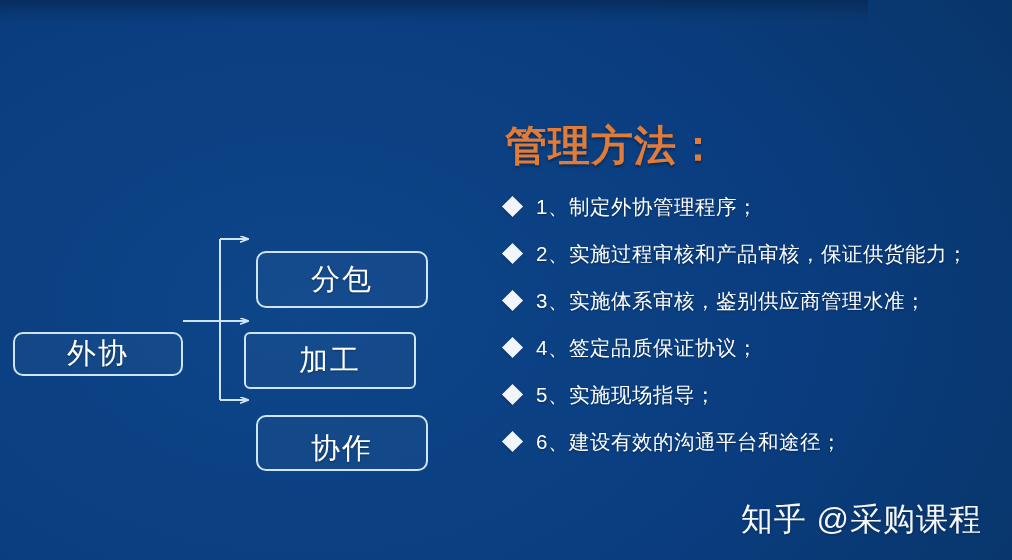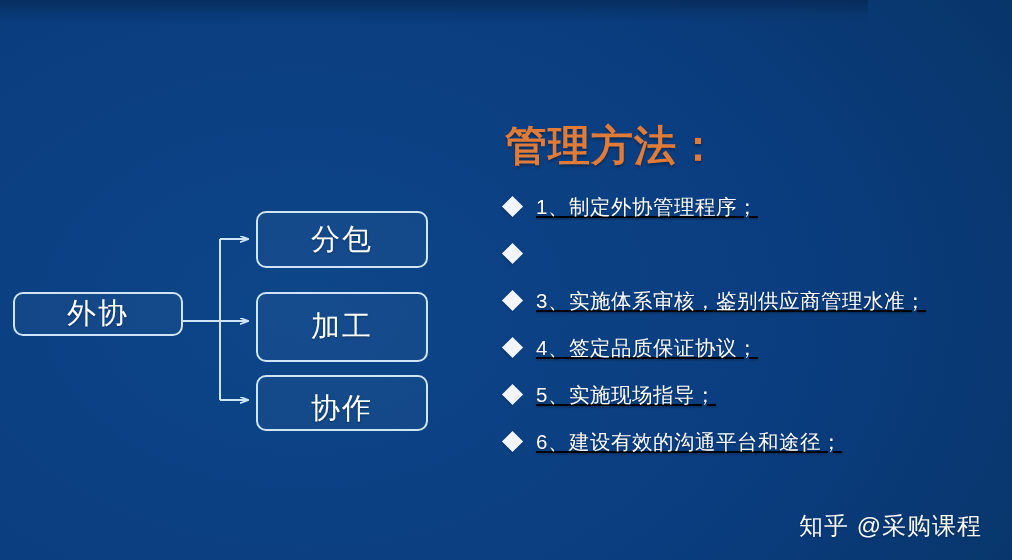--- a/index.html
+++ b/index.html
@@ -23,40 +23,41 @@
     position:absolute;
     border:2px solid #cfe4f5;
     border-radius:10px;
     background:rgba(255,255,255,0.035);
     display:flex;align-items:center;justify-content:center;
     color:#ffffff;
     font-size:29px;
     letter-spacing:2px;
     text-shadow:0 1px 2px rgba(0,0,0,.35);
     box-sizing:border-box;
+    margin-top:40px;
   }
   #node-root{left:13px;top:292px;width:170px;height:44px;}
   #node-1{left:256px;top:211px;width:172px;height:57px;}
-  #node-2{left:256px;top:292px;width:172px;height:70px;}
+  #node-2{left:244px;top:292px;width:172px;height:57px;border-radius:6px;}
   #node-3{left:256px;top:375px;width:172px;height:56px;align-items:flex-end;}
 
   #connectors{position:absolute;left:0;top:0;width:470px;height:470px;}
 
   
   #panel{position:absolute;left:0;top:0;width:1012px;height:416px;}
   #title{
     position:absolute;left:505px;top:118px;
     color:#e07b38;
     font-size:42px;
     font-weight:bold;
     letter-spacing:1px;
     text-shadow:0 2px 3px rgba(0,0,0,.35);
     white-space:nowrap;
   }
-  #bullets{position:absolute;left:505px;top:183px;width:500px;text-decoration:underline;}
+  #bullets{position:absolute;left:505px;top:183px;width:500px;}
   .bullet-row{
     display:flex;align-items:center;
     height:47px;
   }
   .diamond{
     flex:0 0 auto;
     width:15px;height:15px;
     background:#f2f6fb;
     transform:rotate(45deg);
     margin-right:16px;
@@ -67,21 +68,21 @@
     font-size:20.5px;
     letter-spacing:.5px;
     white-space:nowrap;
     text-shadow:0 1px 2px rgba(0,0,0,.35);
   }
 
   
   #watermark{
     position:absolute;right:30px;bottom:18px;
     color:#ffffff;
-    font-size:24px;
+    font-size:32px;
     letter-spacing:1px;
     opacity:.96;
     text-shadow:0 1px 3px rgba(0,0,0,.3);
     white-space:nowrap;
   }
 </style>
 </head>
 <body>
 
 <div id="slide">
@@ -127,20 +128,21 @@
 
     <div id="bullets">
 
       <div class="bullet-row">
         <span class="diamond"></span>
         <span class="bullet-text">1、制定外协管理程序；</span>
       </div>
 
       <div class="bullet-row">
         <span class="diamond"></span>
+        <span class="bullet-text">2、实施过程审核和产品审核，保证供货能力；</span>
       </div>
 
       <div class="bullet-row">
         <span class="diamond"></span>
         <span class="bullet-text">3、实施体系审核，鉴别供应商管理水准；</span>
       </div>
 
       <div class="bullet-row">
         <span class="diamond"></span>
         <span class="bullet-text">4、签定品质保证协议；</span>

